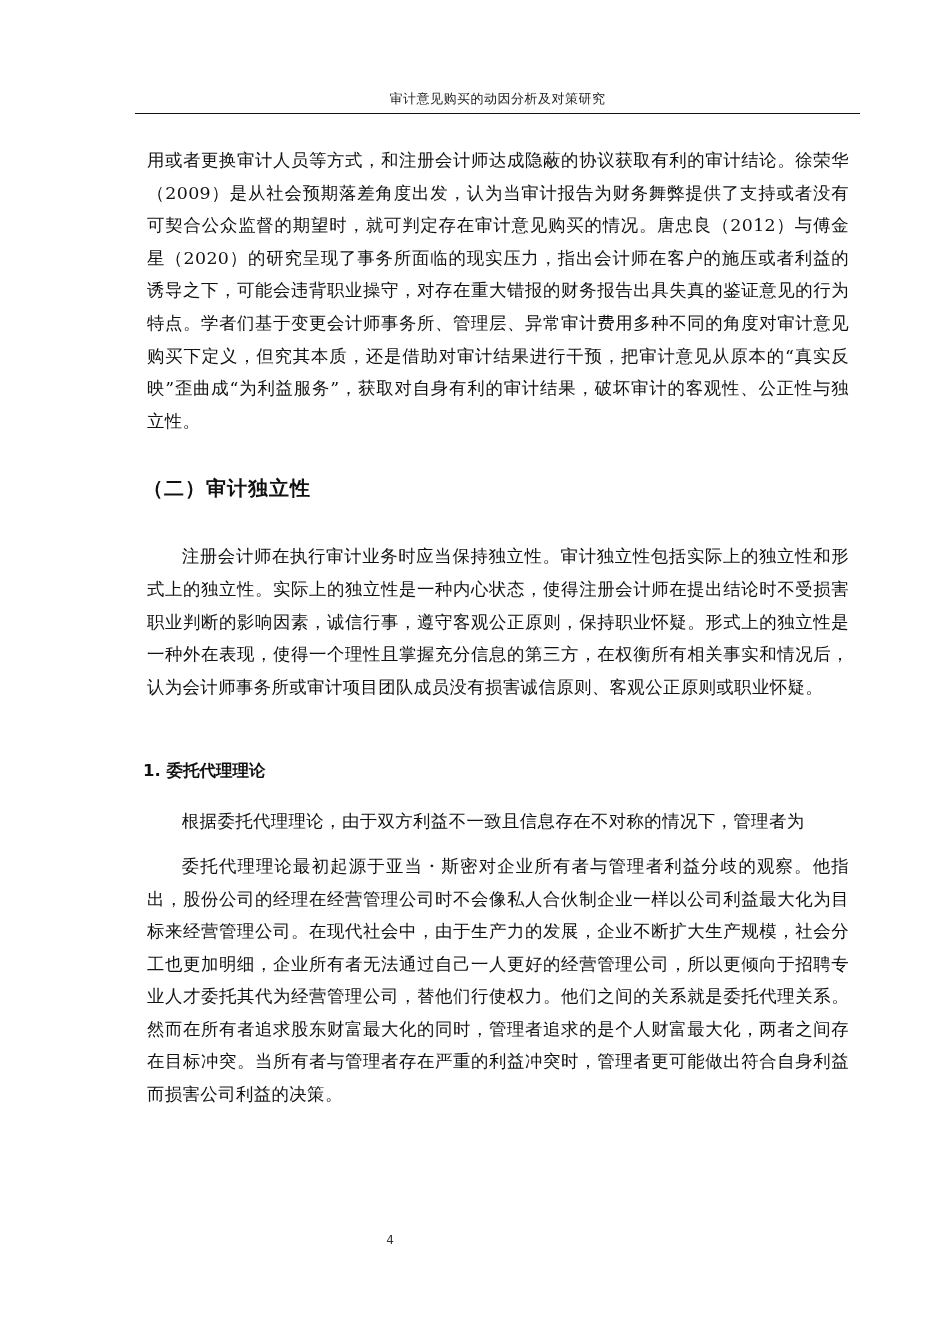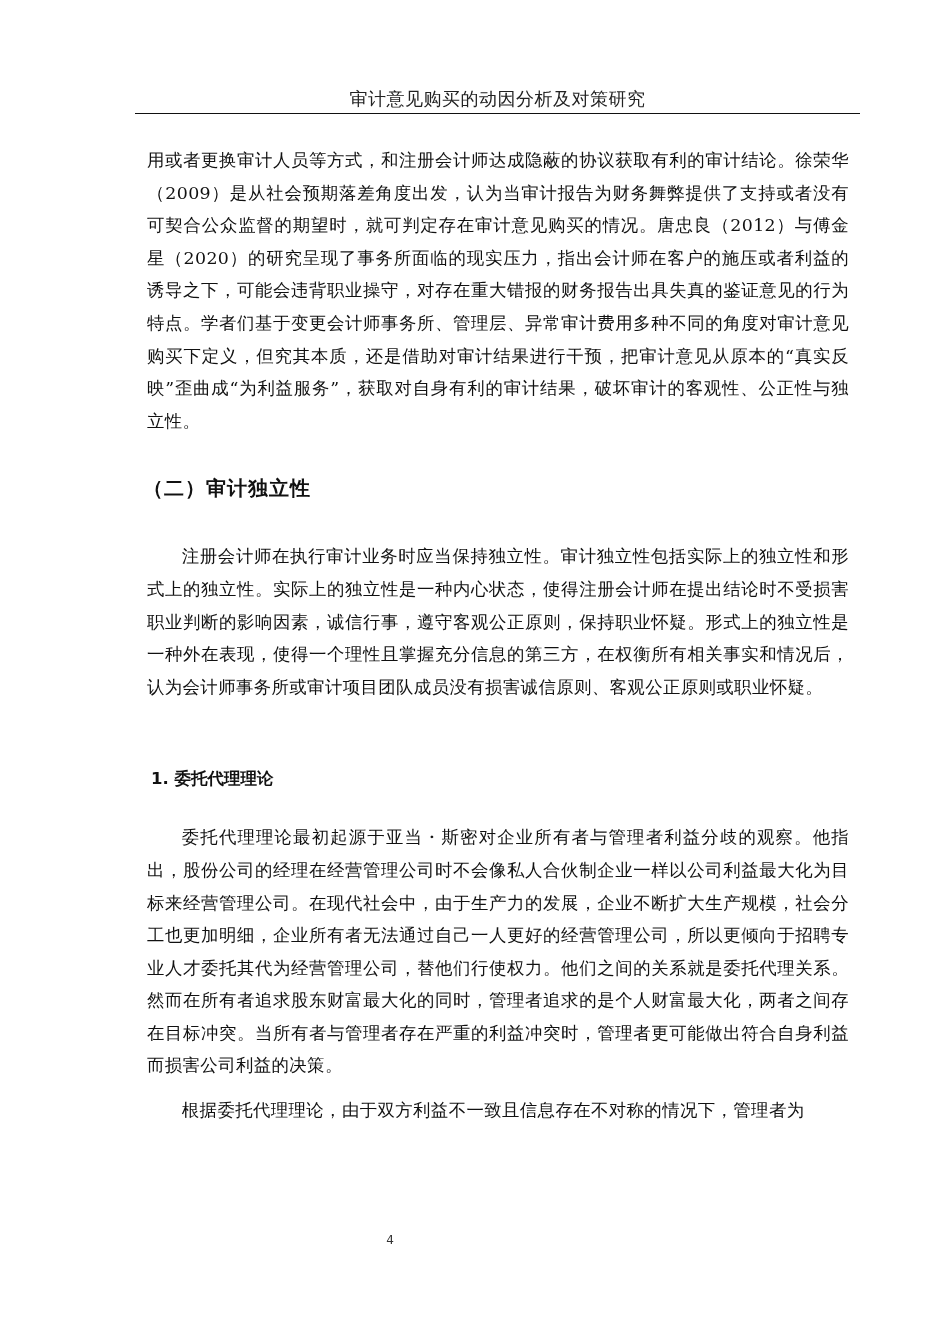--- a/index.html
+++ b/index.html
@@ -22,21 +22,21 @@
     height: 1344px;
     background: #ffffff;
   }
   .running-header {
     position: absolute;
     left: 135px;
     top: 88px;
     width: 725px;
     text-align: center;
     font-family: "DejaVu Serif", "Liberation Serif", serif;
-    font-size: 18px;
+    font-size: 13px;
     line-height: 22px;
     color: #222;
     letter-spacing: 0.5px;
   }
   .header-rule {
     position: absolute;
     left: 135px;
     top: 113px;
     width: 725px;
     height: 0;
@@ -64,21 +64,21 @@
   .h2 {
     margin: 8px;
     font-family: "DejaVu Sans", "Liberation Sans", sans-serif;
     font-size: 20px;
     font-weight: bold;
     line-height: 26px;
     letter-spacing: 1px;
     color: #111;
   }
   .h3 {
-    margin: 16px;
+    margin: 8px;
     font-family: "DejaVu Sans", "Liberation Sans", sans-serif;
     font-size: 16.5px;
     font-weight: bold;
     line-height: 24px;
     color: #111;
   }
   .page-number {
     position: absolute;
     left: 375px;
     top: 1233px;
@@ -106,20 +106,20 @@
     <div style="height:19px"></div>
 
     <p class="para indent">注册会计师在执行审计业务时应当保持独立性。审计独立性包括实际上的独立性和形式上的独立性。实际上的独立性是一种内心状态，使得注册会计师在提出结论时不受损害职业判断的影响因素，诚信行事，遵守客观公正原则，保持职业怀疑。形式上的独立性是一种外在表现，使得一个理性且掌握充分信息的第三方，在权衡所有相关事实和情况后，认为会计师事务所或审计项目团队成员没有损害诚信原则、客观公正原则或职业怀疑。</p>
 
     <div style="height:18px"></div>
     <div style="height:18px"></div>
 
     <h3 class="h3">1. 委托代理理论</h3>
     <div style="height:2px"></div>
 
+    <p class="para indent">根据委托代理理论，由于双方利益不一致且信息存在不对称的情况下，管理者为</p>
     <p class="para indent">委托代理理论最初起源于亚当・斯密对企业所有者与管理者利益分歧的观察。他指出，股份公司的经理在经营管理公司时不会像私人合伙制企业一样以公司利益最大化为目标来经营管理公司。在现代社会中，由于生产力的发展，企业不断扩大生产规模，社会分工也更加明细，企业所有者无法通过自己一人更好的经营管理公司，所以更倾向于招聘专业人才委托其代为经营管理公司，替他们行使权力。他们之间的关系就是委托代理关系。然而在所有者追求股东财富最大化的同时，管理者追求的是个人财富最大化，两者之间存在目标冲突。当所有者与管理者存在严重的利益冲突时，管理者更可能做出符合自身利益而损害公司利益的决策。</p>
-    <p class="para indent">根据委托代理理论，由于双方利益不一致且信息存在不对称的情况下，管理者为</p>
 
   </div>
 
   <div class="page-number">4</div>
 
 </div>
 
 </body></html>

